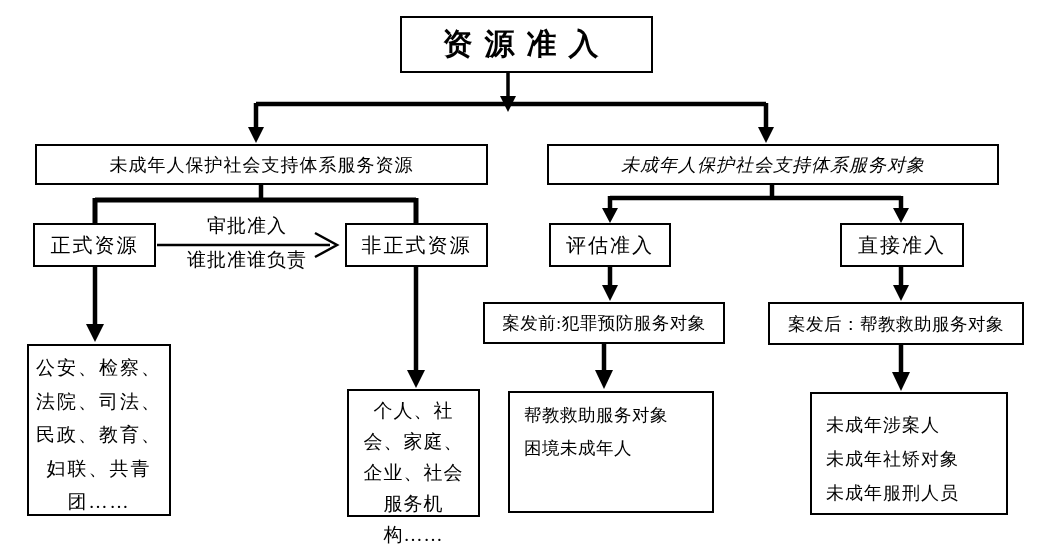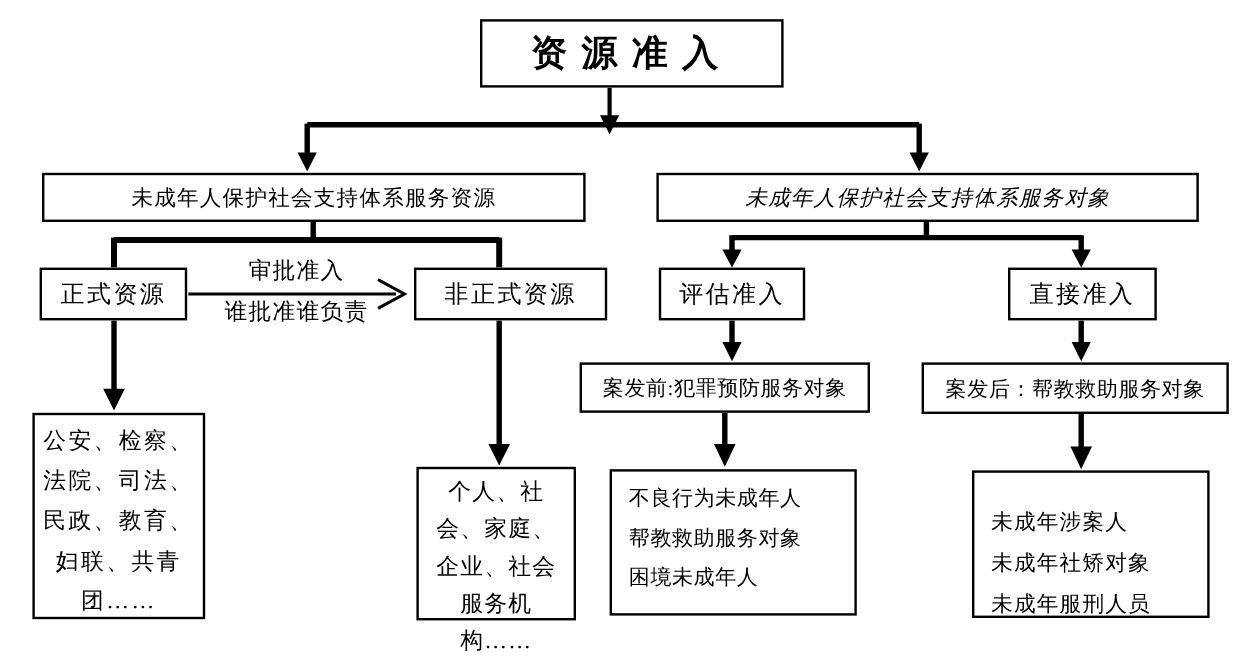--- a/index.html
+++ b/index.html
@@ -12,31 +12,31 @@
   .box{
     position:absolute;box-sizing:border-box;border:2px solid #000;background:#fff;
     display:flex;align-items:center;justify-content:center;text-align:center;
   }
   .box-root{left:382px;top:16px;width:253px;height:57px;font-size:30px;font-weight:bold;letter-spacing:12px;margin-left:18px;}
   .box-l2{height:41px;font-size:18px;letter-spacing:1px;}
   .box-l2-left{left:35px;top:144px;width:453px;}
   .box-l2-right{left:547px;top:144px;width:452px;font-style:italic;}
   .box-mid{height:44px;font-size:20px;letter-spacing:2px;}
   .box-formal{left:33px;top:223px;width:123px;}
-  .box-informal{left:345px;top:223px;width:161px;}
+  .box-informal{left:345px;top:223px;width:143px;}
   .box-eval{left:549px;top:223px;width:122px;}
   .box-direct{left:840px;top:223px;width:124px;}
   .box-l4{font-size:17.5px;letter-spacing:0.5px;}
   .box-precase{left:483px;top:302px;width:242px;height:42px;}
   .box-postcase{left:768px;top:302px;width:256px;height:43px;}
   .box-list{display:block;}
   .box-formal-list{left:27px;top:344px;width:144px;height:172px;font-size:19px;line-height:33.5px;letter-spacing:2px;padding-top:5px;text-align:center;}
   .box-informal-list{left:347px;top:389px;width:133px;height:128px;font-size:19px;line-height:31px;letter-spacing:1px;padding:4px 6px 0 6px;text-align:center;}
   .box-prevention-list{left:508px;top:391px;width:206px;height:122px;font-size:17.5px;line-height:33px;letter-spacing:0.5px;padding:6px 0 0 14px;text-align:left;}
-  .box-assist-list{left:810px;top:392px;width:198px;height:123px;font-size:18px;line-height:34px;letter-spacing:1px;padding:24px 0 0 14px;text-align:left;}
+  .box-assist-list{left:810px;top:392px;width:198px;height:123px;font-size:18px;line-height:34px;letter-spacing:1px;padding:14px 0 0 14px;text-align:left;}
   .edge-label{position:absolute;font-size:19px;letter-spacing:1px;text-align:center;}
   .edge-label-top{left:157px;top:213px;width:180px;}
   .edge-label-bottom{left:145px;top:247px;width:204px;}
 </style>
 </head>
 <body>
 
 <div id="stage">
 
   <svg id="connectors" viewBox="0 0 1046 547" xmlns="http://www.w3.org/2000/svg">
@@ -98,21 +98,20 @@
 
   <div class="box box-l4 box-precase">案发前:犯罪预防服务对象</div>
 
   <div class="box box-l4 box-postcase">案发后：帮教救助服务对象</div>
 
   <div class="box box-list box-formal-list">公安、检察、法院、司法、民政、教育、妇联、共青团……</div>
 
   <div class="box box-list box-informal-list">个人、社会、家庭、企业、社会服务机构……</div>
 
   <div class="box box-list box-prevention-list">
-    <div>不良行为未成年人</div>
     <div>帮教救助服务对象</div>
     <div>困境未成年人</div>
   </div>
 
   <div class="box box-list box-assist-list">
     <div>未成年涉案人</div>
     <div>未成年社矫对象</div>
     <div>未成年服刑人员</div>
   </div>
 

